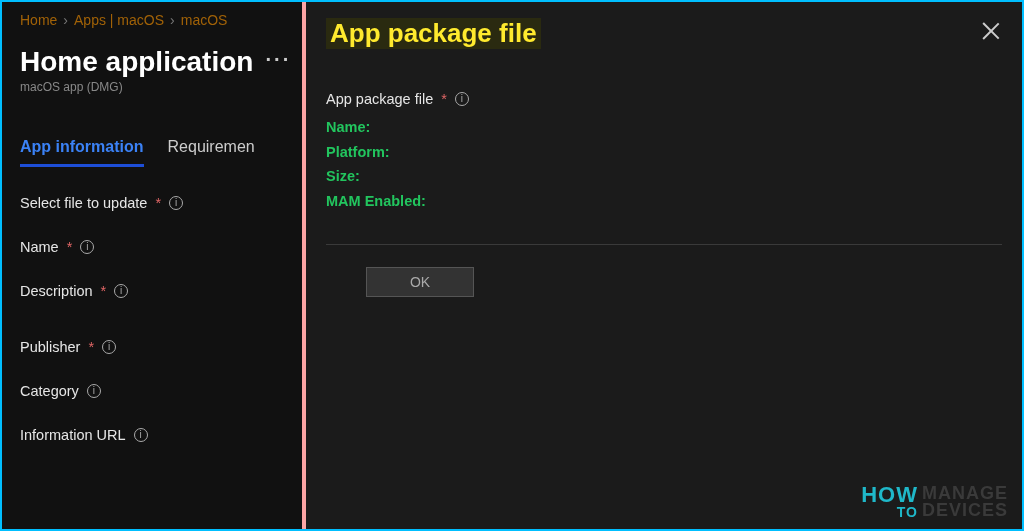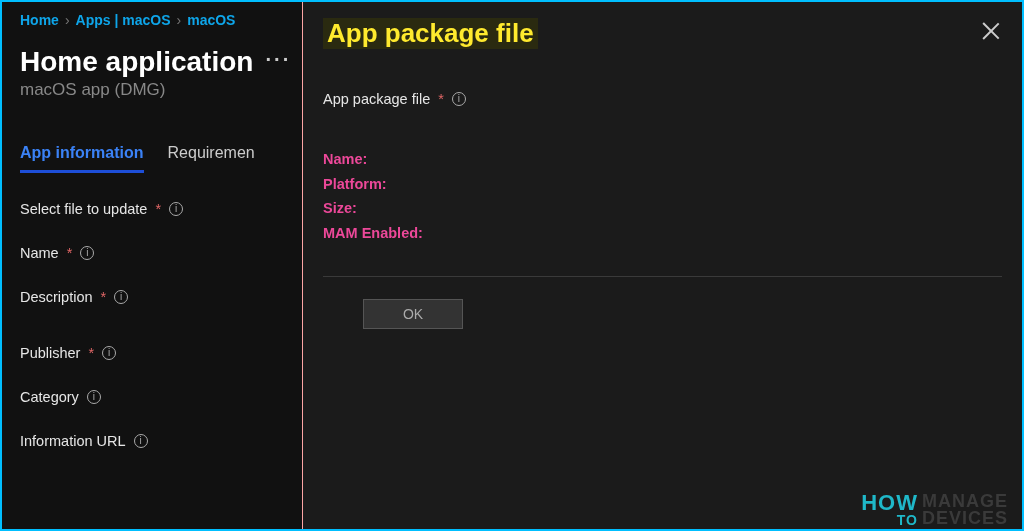--- a/index.html
+++ b/index.html
@@ -13,41 +13,41 @@
   }
   
   .breadcrumb {
     display: flex;
     align-items: center;
     gap: 6px;
     padding: 10px 18px 6px 18px;
     font-size: 14px;
     color: #4aa0e6;
   }
-  .breadcrumb .crumb { color: #0ea5e9; cursor: pointer; font-weight: bold; }
+  .breadcrumb .crumb { color: #a16207; cursor: pointer; }
   .breadcrumb .sep { color: #777; }
   .left {
     position: absolute;
     left: 0;
     top: 34px;
     width: 310px;
     padding: 10px 18px;
   }
   .page-title {
     font-size: 28px;
     font-weight: 600;
     color: #fff;
     display: flex;
     align-items: center;
     gap: 12px;
   }
   .page-title .dots { color: #ccc; letter-spacing: 2px; font-size: 20px; padding-bottom: 6px; cursor: pointer;}
   .page-sub {
     color: #888;
-    font-size: 17px;
+    font-size: 12px;
     margin-top: 2px;
   }
   .tabs {
     display: flex;
     gap: 24px;
     margin-top: 44px;
     font-size: 16px;
   }
   .tab { color: #ccc; cursor: pointer; padding-bottom: 8px; white-space: nowrap;}
   .tab.active {
@@ -72,21 +72,21 @@
   }
   
   .flyout {
     position: absolute;
     left: 300px;
     right: 0;
     top: 0;
     bottom: 0;
     background: #1b1b1b;
     padding: 16px 20px 20px 20px;
-    border-left: 1px solid #fca5a5;
+    border-left: 4px solid #fca5a5;
   }
   .flyout-title {
     font-size: 26px;
     font-weight: 700;
     color: #ffea2e;
     background: #2a2a10;
     display: inline-block;
     padding: 0 4px;
   }
   .close-x {
@@ -131,48 +131,48 @@
   .browse-btn {
     width: 34px;
     background: #2899f5;
     display: flex;
     align-items: center;
     justify-content: center;
     cursor: pointer;
   }
   .browse-btn svg { width: 18px; height: 14px; fill: #cfe9ff; }
   .meta {
-    margin-top: 40px;
+    margin-top: 8px;
     font-size: 14.5px;
     font-weight: 700;
-    color: #ec4899;
+    color: #22c55e;
     line-height: 1.7;
   }
   .meta-row { display: flex; gap: 6px;}
   .meta-row span.v { font-weight: 400; color: #ddd; }
   .divider {
     margin-top: 30px;
     border: none;
     border-top: 1px solid #3a3a3a;
   }
   .ok-btn {
     margin-top: 22px;
-    width: 100px;
+    width: 108px;
     height: 30px;
     border: 1px solid #555;
     background: #333;
     color: #aaa;
     font-size: 14px;
     cursor: default;
     margin-left: 40px;
   }
   .watermark {
     position: absolute;
     right: 14px;
-    bottom: 2px;
+    bottom: 10px;
     font-family: Arial, sans-serif;
     color: #3a3a3a;
     font-weight: 800;
     line-height: 0.95;
     text-align: left;
     font-size: 18px;
     letter-spacing: 1px;
     display: flex;
     align-items: flex-end;
     gap: 4px;

